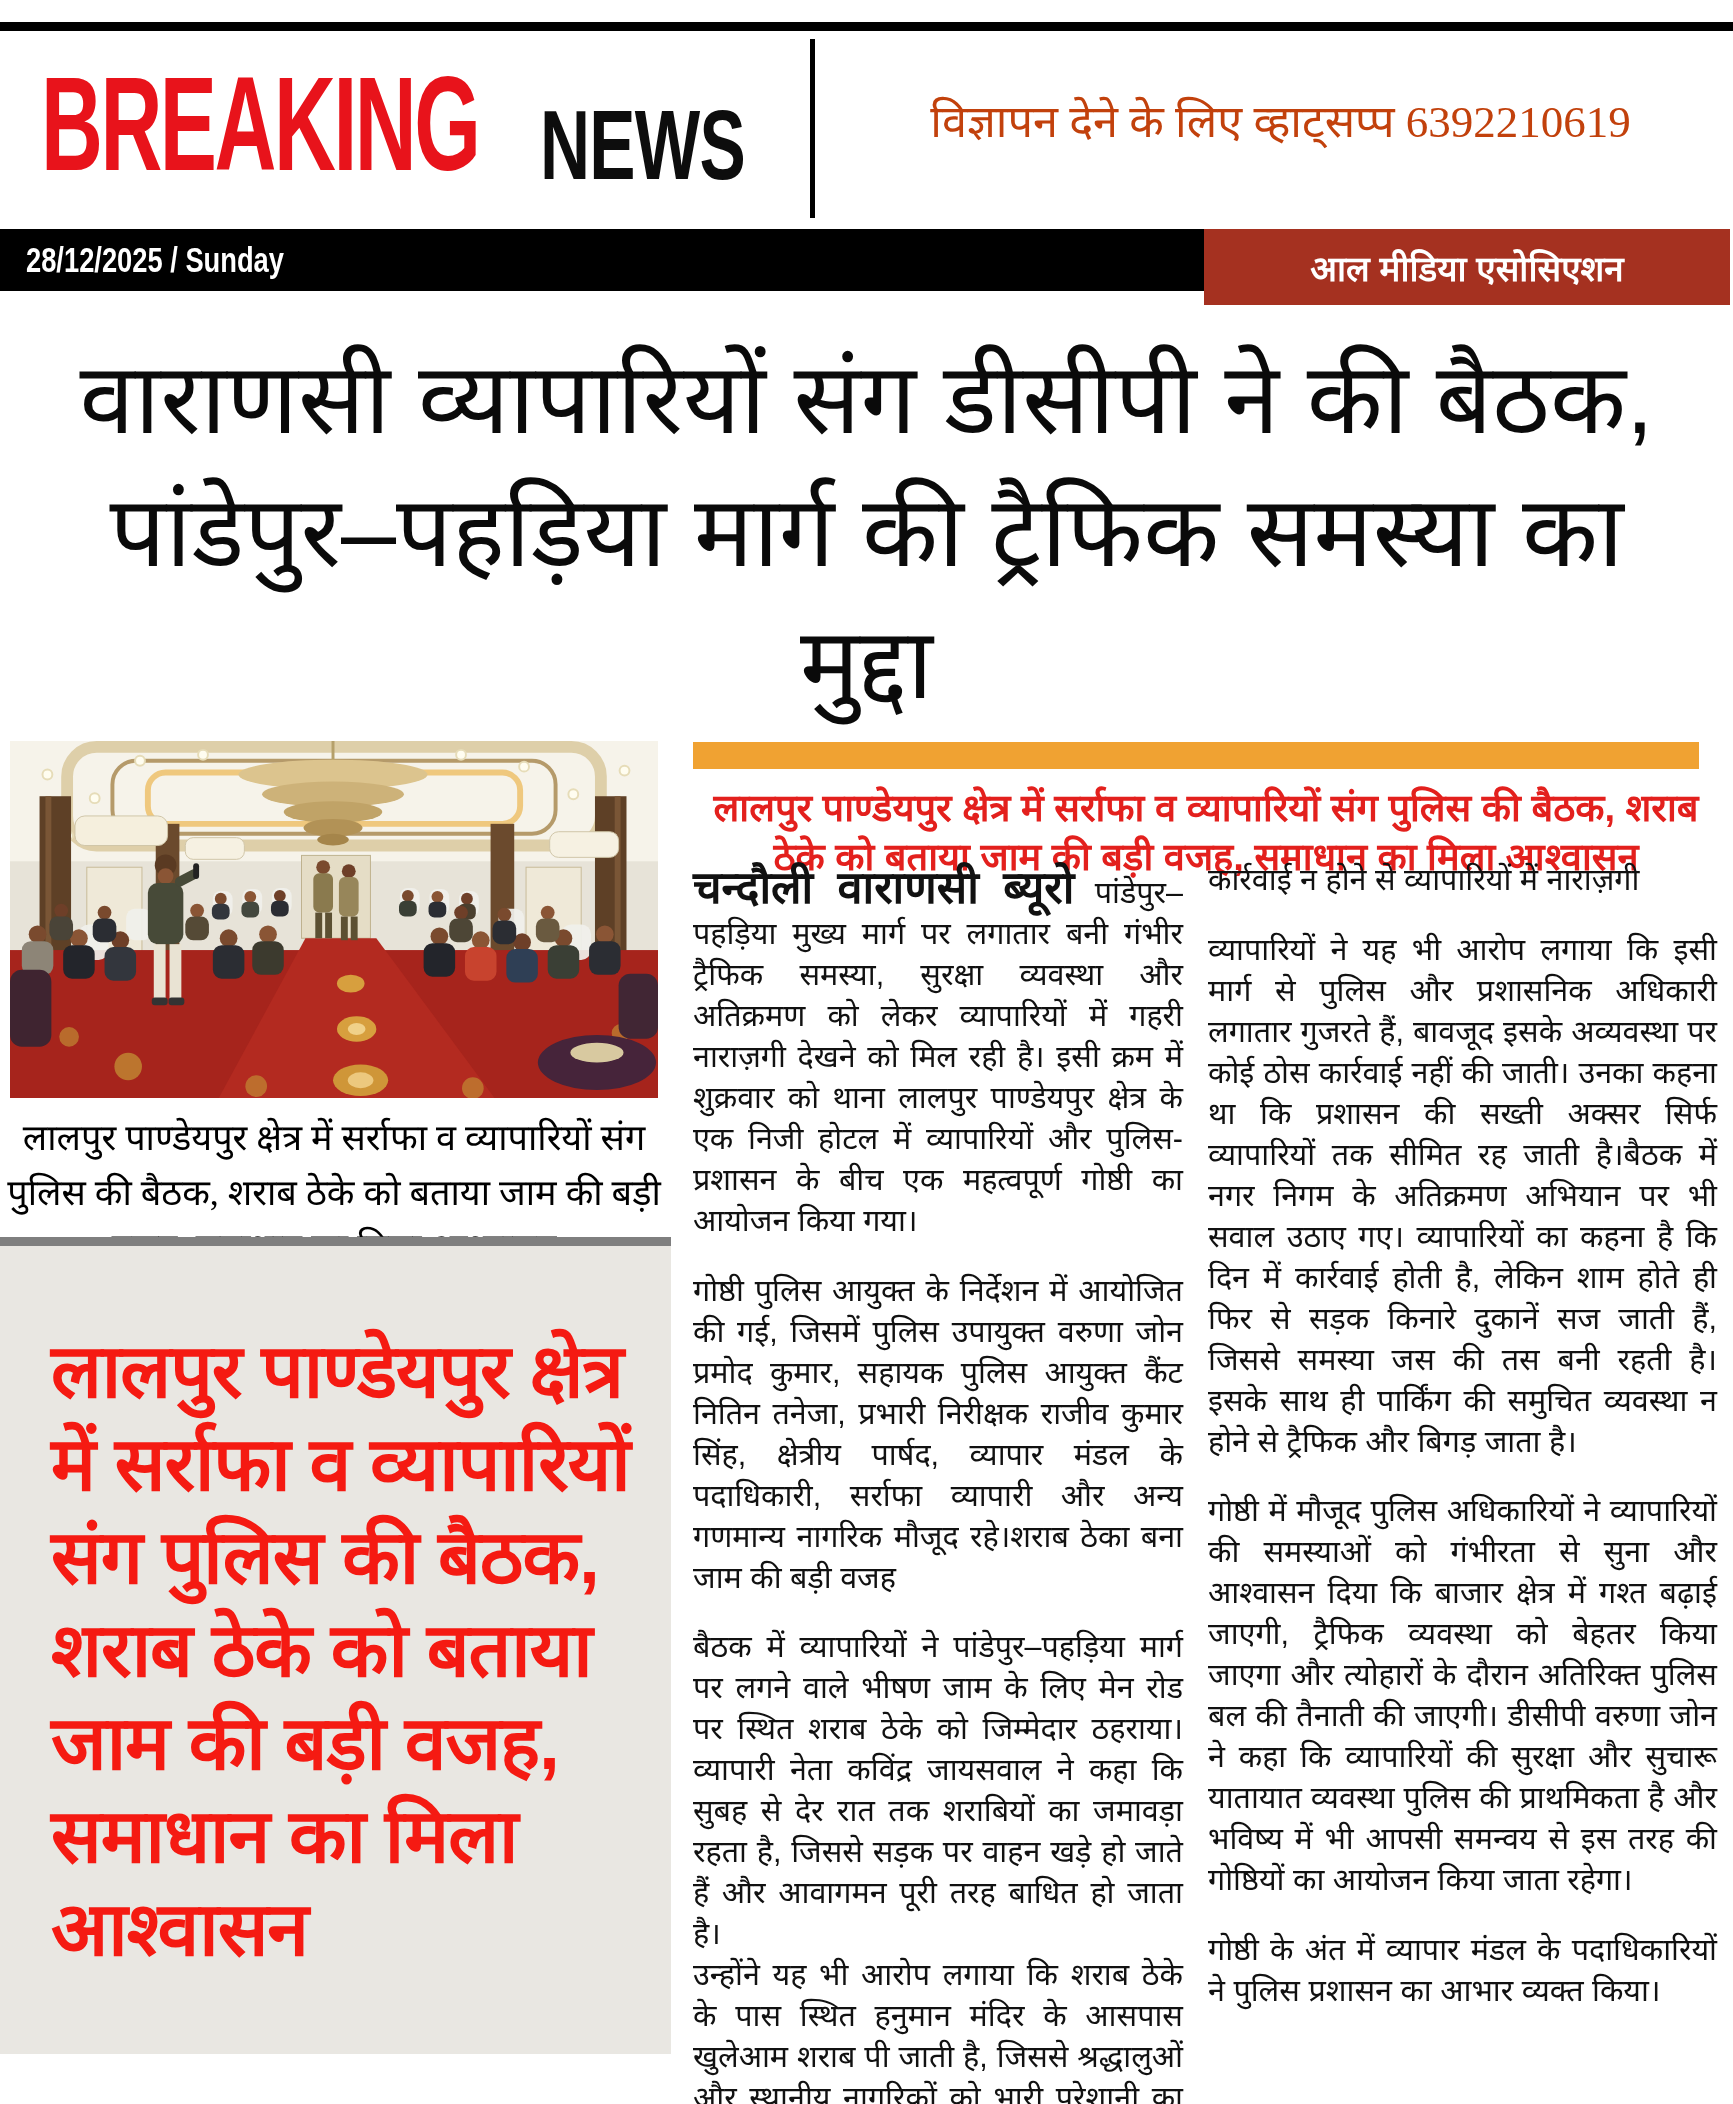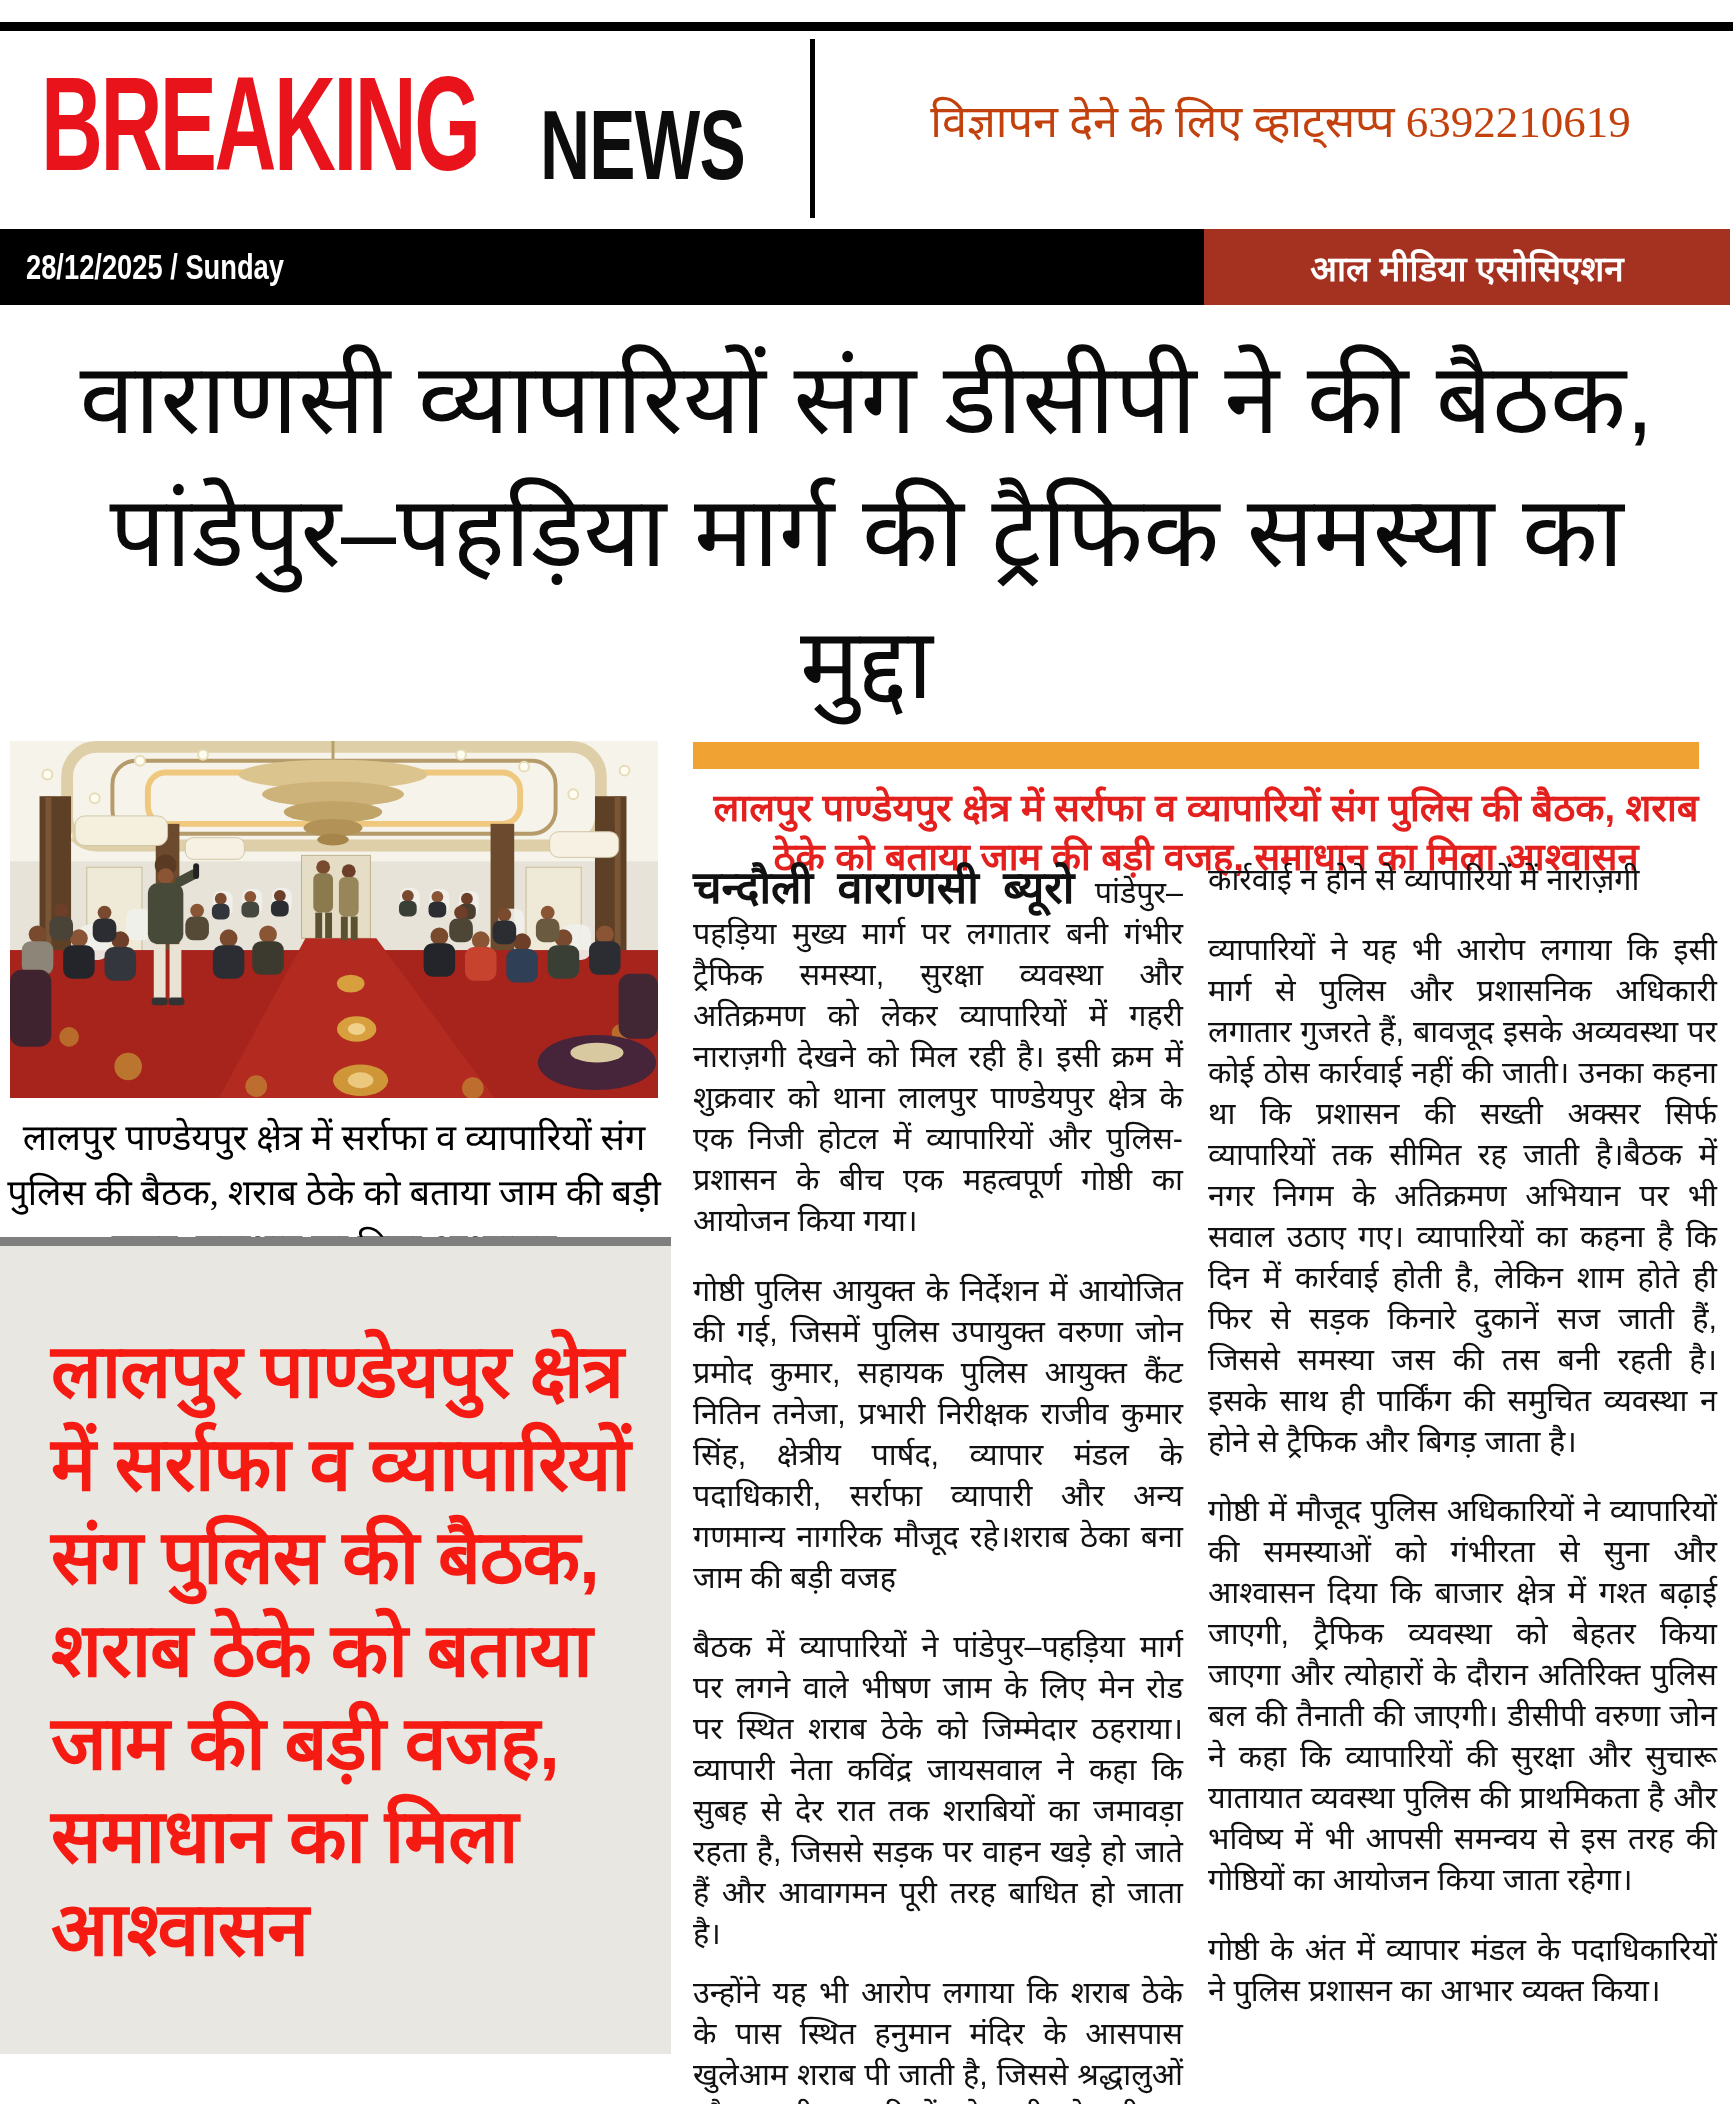--- a/index.html
+++ b/index.html
@@ -12,21 +12,21 @@
   .breaking{position:absolute;left:41px;top:57px;font-size:134px;font-weight:bold;
             color:#e8131b;transform:scaleX(0.64);transform-origin:left top;
             letter-spacing:-3.9px;white-space:nowrap;line-height:1;}
   .newsword{position:absolute;left:540px;top:95px;font-size:99px;font-weight:bold;
             color:#0d0d0d;transform:scaleX(0.70);transform-origin:left top;
             letter-spacing:-1px;white-space:nowrap;line-height:1;}
   .vert-rule{position:absolute;left:810px;top:39px;width:4.9px;height:179px;background:#000;}
   .ad-line{position:absolute;left:837px;top:95px;width:887px;text-align:center;
            font-family:"Liberation Serif", serif;font-size:45px;color:#c2410c;line-height:1.2;}
 
-  .date-bar{position:absolute;left:0;top:229px;width:1204px;height:76px;background:#000;
+  .date-bar{position:absolute;left:0;top:229px;width:1204px;height:62px;background:#000;
             color:#fff;display:flex;align-items:center;}
   .date-bar span{font-size:35px;font-weight:bold;transform:scaleX(0.78);
                  transform-origin:left center;margin-left:25.6px;white-space:nowrap;}
   .org-badge{position:absolute;left:1204px;top:229px;width:526px;height:76px;background:#a53120;
              color:#fff;display:flex;align-items:center;justify-content:center;
              font-size:35px;font-weight:bold;}
 
   .headline{position:absolute;left:54px;top:333px;width:1625px;text-align:center;
             font-size:99px;font-weight:normal;color:#0a0a0a;line-height:1.34;}
 
@@ -44,21 +44,21 @@
                   line-height:1.24;letter-spacing:-1px;}
 
   .orange-rule{position:absolute;left:693px;top:742px;width:1006px;height:26.6px;background:#f0a232;}
   .subhead{position:absolute;left:690px;top:784px;width:1032px;text-align:center;
            font-size:38px;font-weight:bold;color:#e3201d;line-height:1.28;}
 
   .bodycol{position:absolute;font-size:30.5px;line-height:41px;text-align:justify;color:#111;}
   .col1{left:693px;top:867px;width:490px;}
   .col2{left:1208px;top:859px;width:509px;}
   .bodycol p{margin:0 0 28.6px 0;}
-  .bodycol p.tight{margin-bottom:18px;}
+  .bodycol p.tight{margin-bottom:0;}
   .lead-bold{font-weight:bold;font-size:45px;}
 </style>
 </head>
 <body>
 
 <div id="page">
 
   <div class="top-rule"></div>
 
   <div class="breaking">BREAKING</div>

